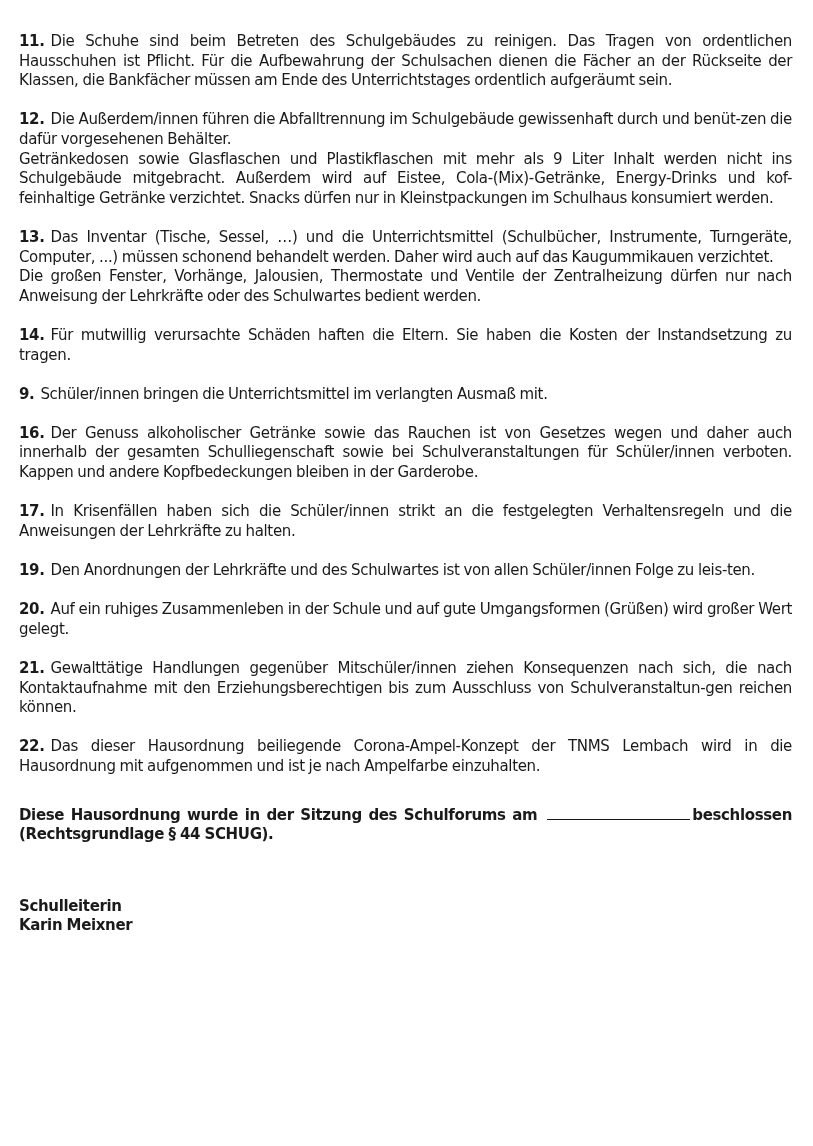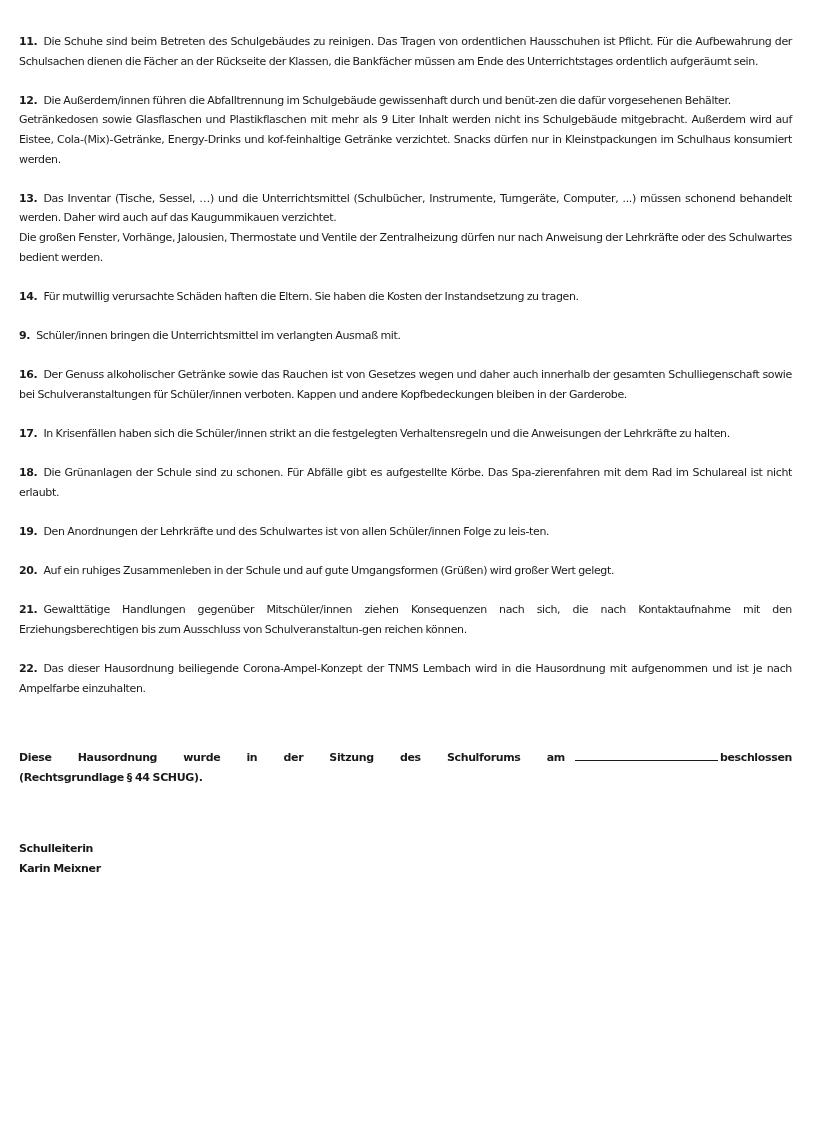--- a/index.html
+++ b/index.html
@@ -3,27 +3,27 @@
 <meta charset="utf-8">
 <style>
   html, body { margin: 0; padding: 0; background: #ffffff; }
   body {
     width: 813px; height: 1146px; overflow: hidden; position: relative;
     font-family: "DejaVu Sans", sans-serif;
     color: #1a1a1a;
   }
   .page {
     position: absolute; left: 19px; top: 32px; width: 773px;
-    font-size: 11px; line-height: 19.6px; letter-spacing: -0.35px;
+    font-size: 15px; line-height: 19.6px; letter-spacing: -0.35px;
     word-spacing: -0.5px;
   }
   .rule { margin: 0 0 19.6px 0; text-align: justify; }
   .rule p { margin: 0; text-align: justify; }
   .num { font-weight: bold; margin-right: 6px; }
-  .footer { margin-top: 50px; font-weight: bold; text-align: justify; }
+  .footer { margin-top: 29px; font-weight: bold; text-align: justify; }
   .footer p { margin: 0; }
   .blank { display: inline-block; width: 143px; border-bottom: 1px solid #1a1a1a; height: 12px; margin: 0 2px 0 10px; vertical-align: baseline; }
   .sig { margin-top: 52px; font-weight: bold; }
   .sig p { margin: 0; }
   .j-last { text-align-last: justify; }
 </style>
 </head>
 <body>
 
 <div class="page">
@@ -51,23 +51,20 @@
   </div>
 
   <div class="rule">
     <p><span class="num">16.</span><span>Der Genuss alkoholischer Getränke sowie das Rauchen ist von Gesetzes wegen und daher auch innerhalb der gesamten Schulliegenschaft sowie bei Schulveranstaltungen für Schüler/innen verboten. Kappen und andere Kopfbedeckungen bleiben in der Garderobe.</span></p>
   </div>
 
   <div class="rule">
     <p><span class="num">17.</span><span>In Krisenfällen haben sich die Schüler/innen strikt an die festgelegten Verhaltensregeln und die Anweisungen der Lehrkräfte zu halten.</span></p>
   </div>
 
-  <div class="rule">
-    <p><span class="num">18.</span><span>Die Grünanlagen der Schule sind zu schonen. Für Abfälle gibt es aufgestellte Körbe. Das Spa-zierenfahren mit dem Rad im Schulareal ist nicht erlaubt.</span></p>
-  </div>
 
   <div class="rule">
     <p><span class="num">19.</span><span>Den Anordnungen der Lehrkräfte und des Schulwartes ist von allen Schüler/innen Folge zu leis-ten.</span></p>
   </div>
 
   <div class="rule">
     <p><span class="num">20.</span><span>Auf ein ruhiges Zusammenleben in der Schule und auf gute Umgangsformen (Grüßen) wird großer Wert gelegt.</span></p>
   </div>
 
   <div class="rule">

